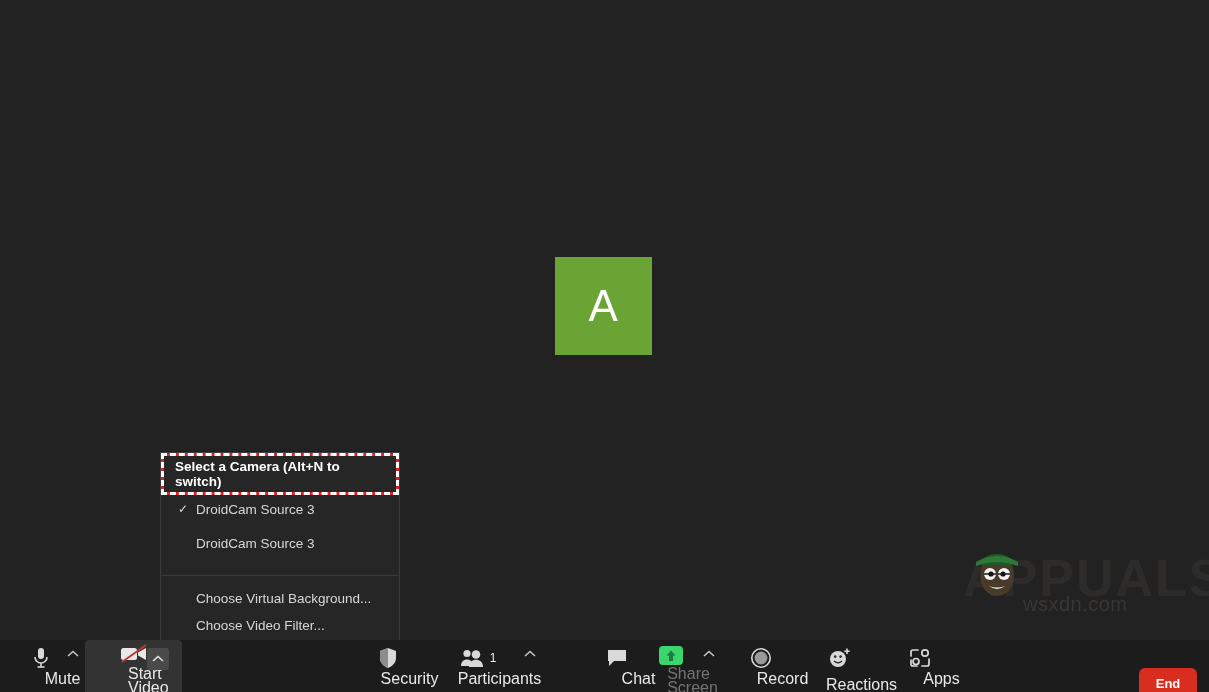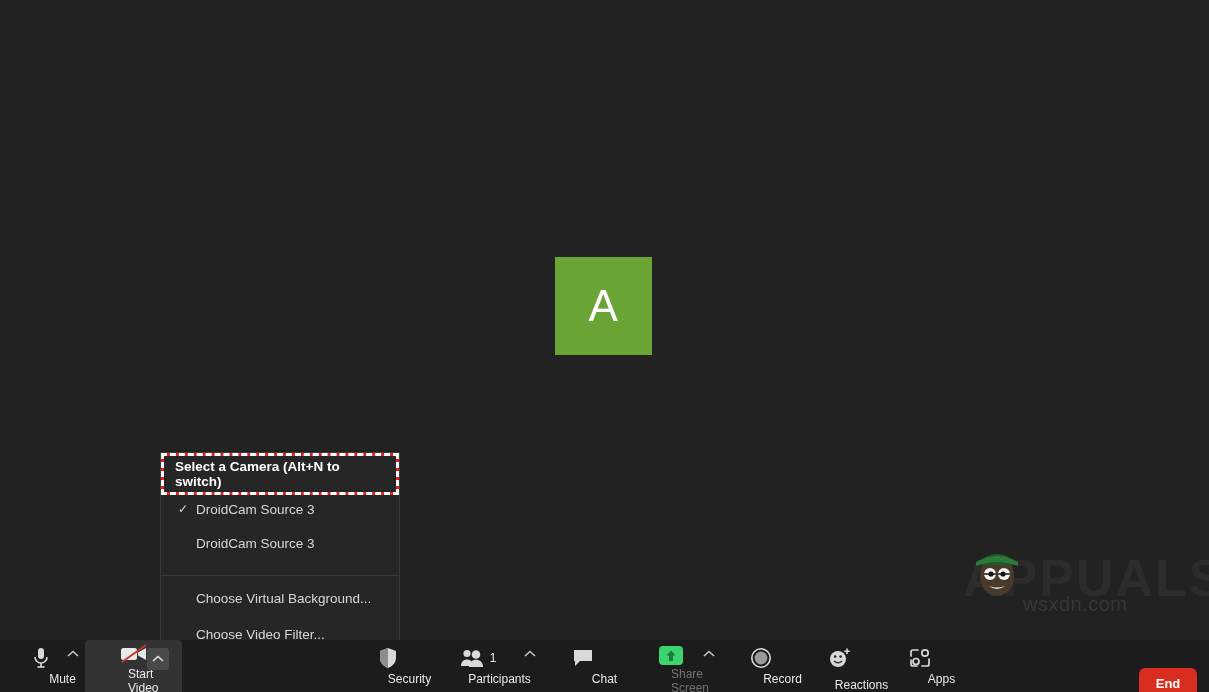--- a/index.html
+++ b/index.html
@@ -144,21 +144,21 @@
     justify-content: flex-start;
     padding-top: 6px;
     color: #e6e6e6;
     font-size: 12px;
   }
   .tb-icon {
     height: 24px;
     display: flex; align-items: center; justify-content: center;
     margin-bottom: 2px;
   }
-  .tb-label { font-size: 12px; line-height: 14px; color: #e9e9e9; margin-left: 43px; }
+  .tb-label { font-size: 16px; line-height: 14px; color: #e9e9e9; margin-left: 43px; }
   .tb-label.green { color: #737373; }
 
   .tb-caret {
     position: absolute;
     color: #c8c8c8;
     font-size: 11px;
     line-height: 1;
   }
 
   .video-btn {
@@ -248,21 +248,21 @@
         <span>DroidCam Source 3</span>
       </div>
     </div>
 
     <div class="menu-sep"></div>
 
     <div class="menu-group">
       <div class="menu-item" style="margin-top:6px">
         <span>Choose Virtual Background...</span>
       </div>
-      <div class="menu-item" style="margin-top:12px">
+      <div class="menu-item" style="margin-top:3px">
         <span>Choose Video Filter...</span>
       </div>
     </div>
 
     <div class="menu-sep"></div>
 
     <div class="menu-group" style="padding-bottom:14px">
       <div class="menu-item" style="margin-top:6px">
         <span>Video Settings...</span>
       </div>
@@ -327,21 +327,21 @@
         <span class="badge-count">1</span>
       </div>
       <div class="tb-label">Participants</div>
     </div>
     <div class="tb-caret" style="left:524px; bottom:32px;">
       <svg width="12" height="8" viewBox="0 0 12 8">
           <path d="M1 6 L6 1.5 L11 6" stroke="#c8c8c8" stroke-width="1.5" fill="none"></path>
         </svg>
     </div>
 
-    <div class="tb-item" style="left:562px; width:42px;align-items:center;">
+    <div class="tb-item" style="left:596px; width:42px;align-items:center;">
       <div class="tb-icon">
         <svg width="22" height="20" viewBox="0 0 22 20">
           <path d="M2 2 H20 V13 H8 L3 18 V13 H2 Z" fill="#d9d9d9"></path>
         </svg>
       </div>
       <div class="tb-label">Chat</div>
     </div>
 
     <div class="tb-item" style="left:628px; width:86px;">
       <div class="tb-icon">

